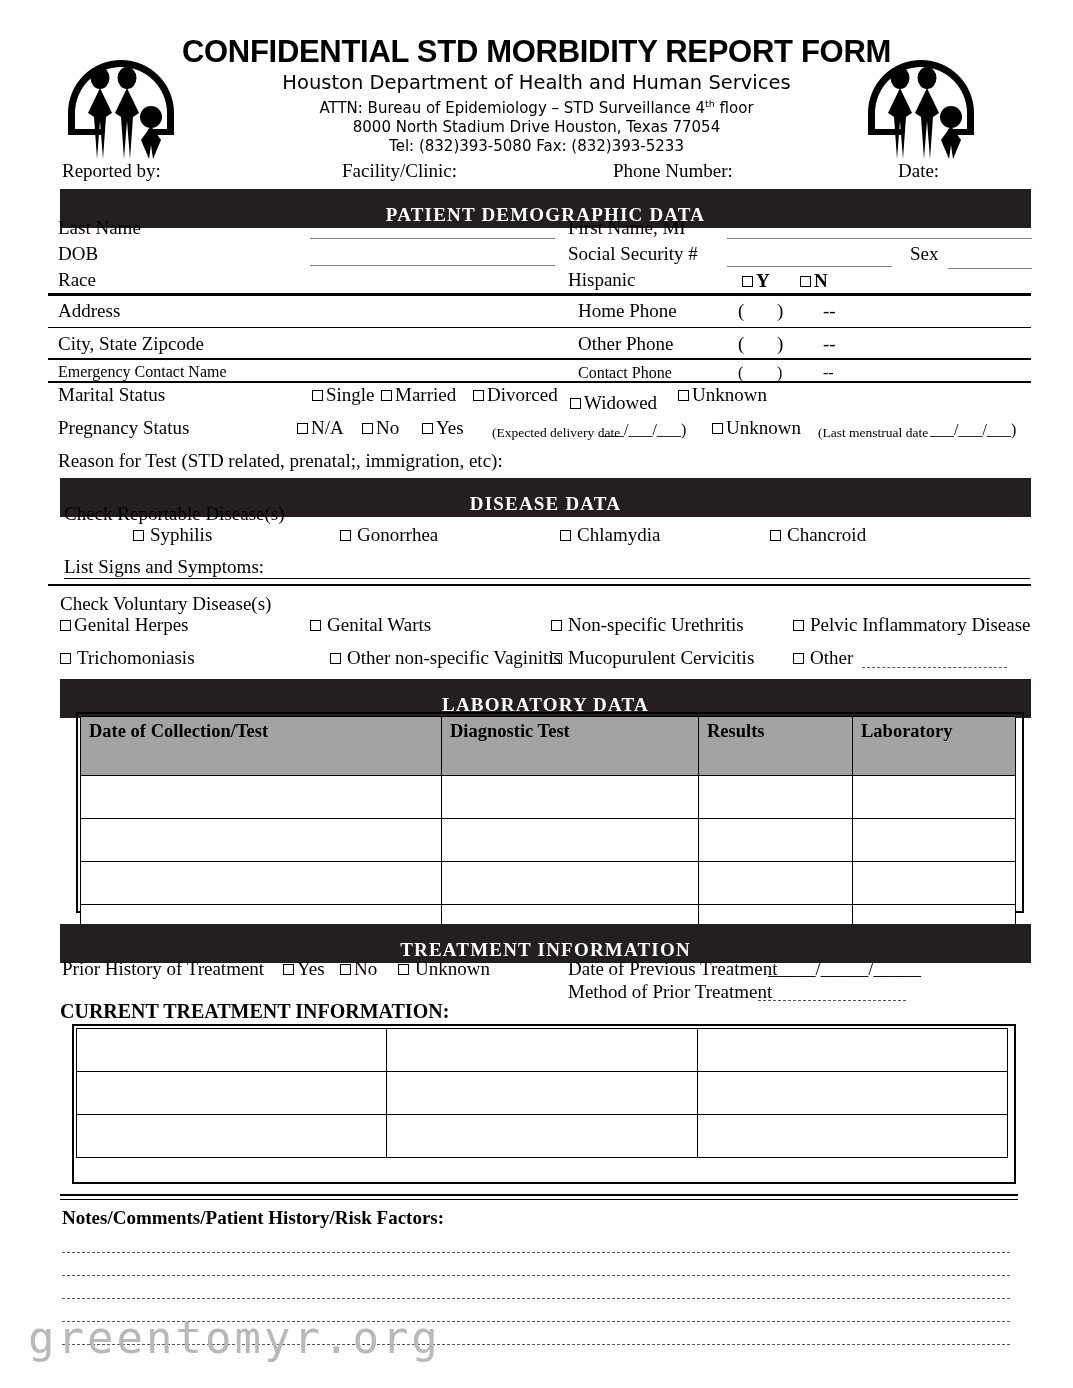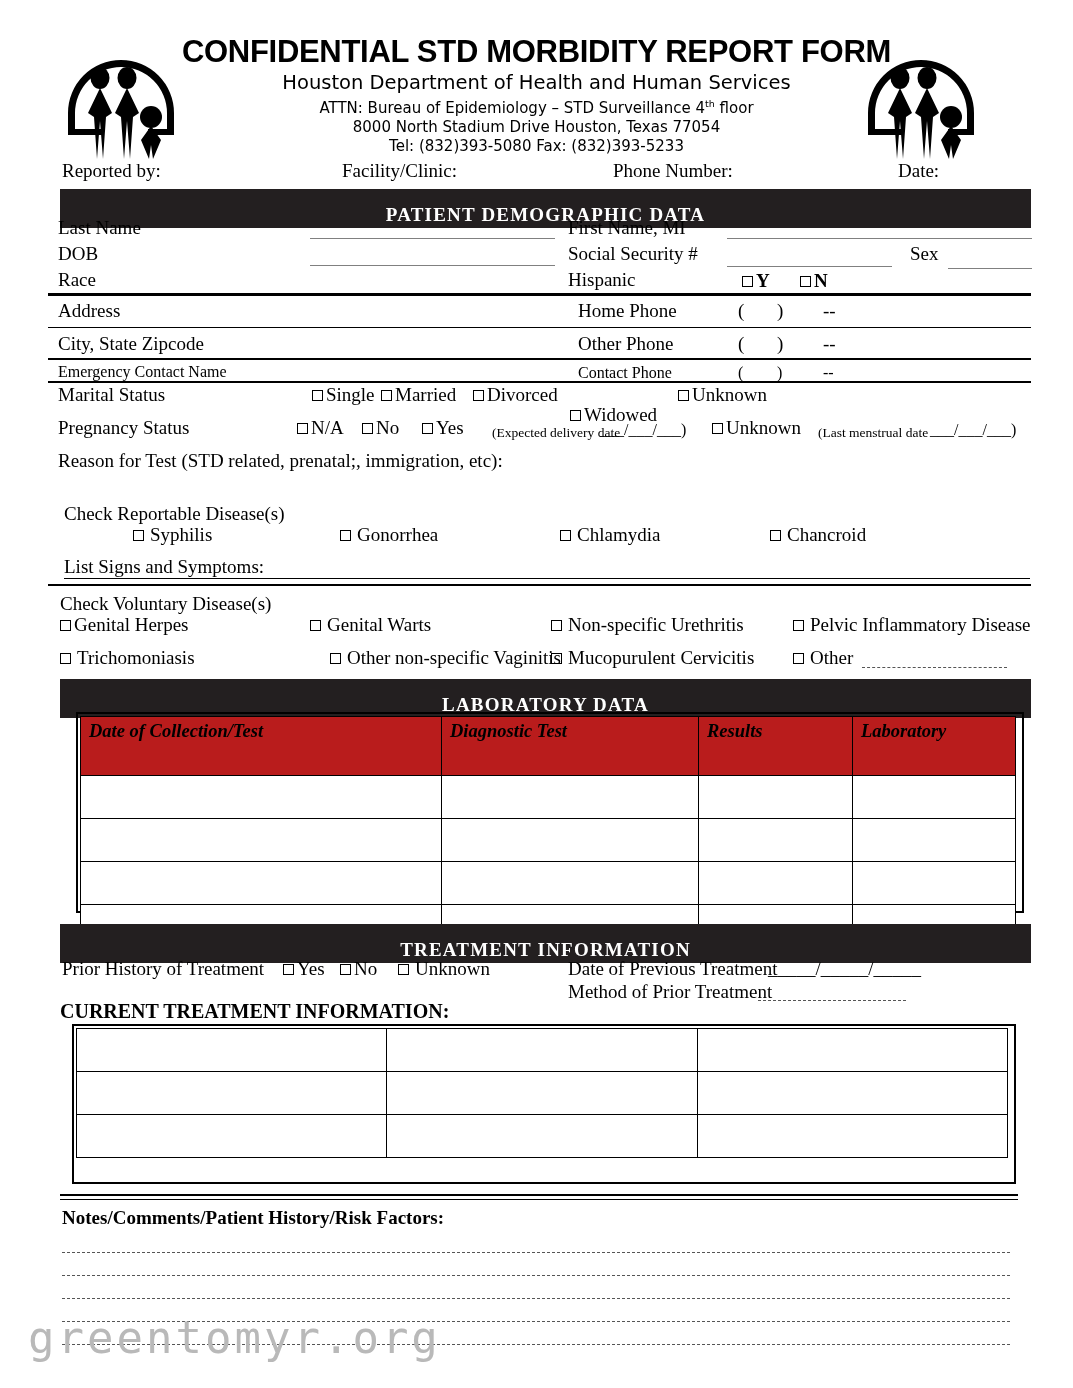--- a/index.html
+++ b/index.html
@@ -128,23 +128,22 @@
     table-layout: fixed;
   }
   .dtable td {
     border: 1px solid #000;
     font-size: 18.5px;
     font-weight: bold;
     padding: 4px 0 4px 8px;
     vertical-align: top;
   }
   .dtable tr.hdr td {
-    background: #b91c1c;
+    background: #a3a3a3;
     height: 50px;
-    font-style: italic;
   }
   .dtable tr.body td {
     height: 34px;
     font-weight: normal;
   }
   .tblframe {
     position: absolute;
     border: 2px solid #000;
   }
 
@@ -248,35 +247,36 @@
   <span class="t sm" style="left:578px; top:362px;">Contact Phone</span>
   <span class="t sm" style="left:738px; top:362px;">(</span>
   <span class="t sm" style="left:777px; top:362px;">)</span>
   <span class="t sm" style="left:823px; top:362px;">--</span>
   <div class="rule thick" style="left:48px; top:381px; width:983px;"></div>
 
   <span class="t" style="left:58px; top:384px;">Marital Status</span>
   <span class="cbitem" style="left:297px; top:384px;padding-left:15px;"><span class="cb"></span><span>Single</span></span>
   <span class="cbitem" style="left:381px; top:384px;"><span class="cb"></span><span>Married</span></span>
   <span class="cbitem" style="left:473px; top:384px;"><span class="cb"></span><span>Divorced</span></span>
-  <span class="cbitem" style="left:570px; top:404px;"><span class="cb"></span><span>Widowed</span></span>
+  <span class="cbitem" style="left:570px; top:392px;"><span class="cb"></span><span>Widowed</span></span>
   <span class="cbitem" style="left:678px; top:384px;"><span class="cb"></span><span>Unknown</span></span>
 
   <span class="t" style="left:58px; top:417px;">Pregnancy Status</span>
   <span class="cbitem" style="left:297px; top:417px;"><span class="cb"></span><span>N/A</span></span>
   <span class="cbitem" style="left:362px; top:417px;"><span class="cb"></span><span>No</span></span>
   <span class="cbitem" style="left:422px; top:417px;"><span class="cb"></span><span>Yes</span></span>
   <span class="t xs" style="left:492px; top:422px;">(Expected delivery date</span>
   <span class="t sm" style="left:600px; top:419px;">___/___/___)</span>
   <span class="cbitem" style="left:712px; top:417px;"><span class="cb"></span><span>Unknown</span></span>
   <span class="t xs" style="left:818px; top:422px;">(Last menstrual date</span>
   <span class="t sm" style="left:930px; top:419px;">___/___/___)</span>
 
   <span class="t" style="left:58px; top:450px;">Reason for Test (STD related, prenatal;, immigration, etc):</span>
 
+  <div class="secbar" style="left:48px; right:42px; top:478px;">DISEASE  DATA</div>
 
   <span class="t" style="left:64px; top:503px;">Check Reportable Disease(s)</span>
 
   <span class="cbitem" style="left:133px; top:524px;"><span class="cb" style="margin-right:6px;"></span><span>Syphilis</span></span>
   <span class="cbitem" style="left:340px; top:524px;"><span class="cb" style="margin-right:6px;"></span><span>Gonorrhea</span></span>
   <span class="cbitem" style="left:560px; top:524px;"><span class="cb" style="margin-right:6px;"></span><span>Chlamydia</span></span>
   <span class="cbitem" style="left:770px; top:524px;"><span class="cb" style="margin-right:6px;"></span><span>Chancroid</span></span>
 
   <span class="t" style="left:64px; top:556px;">List Signs and Symptoms:</span>
   <div class="rule thin" style="left:64px; top:578px; width:966px;"></div>

